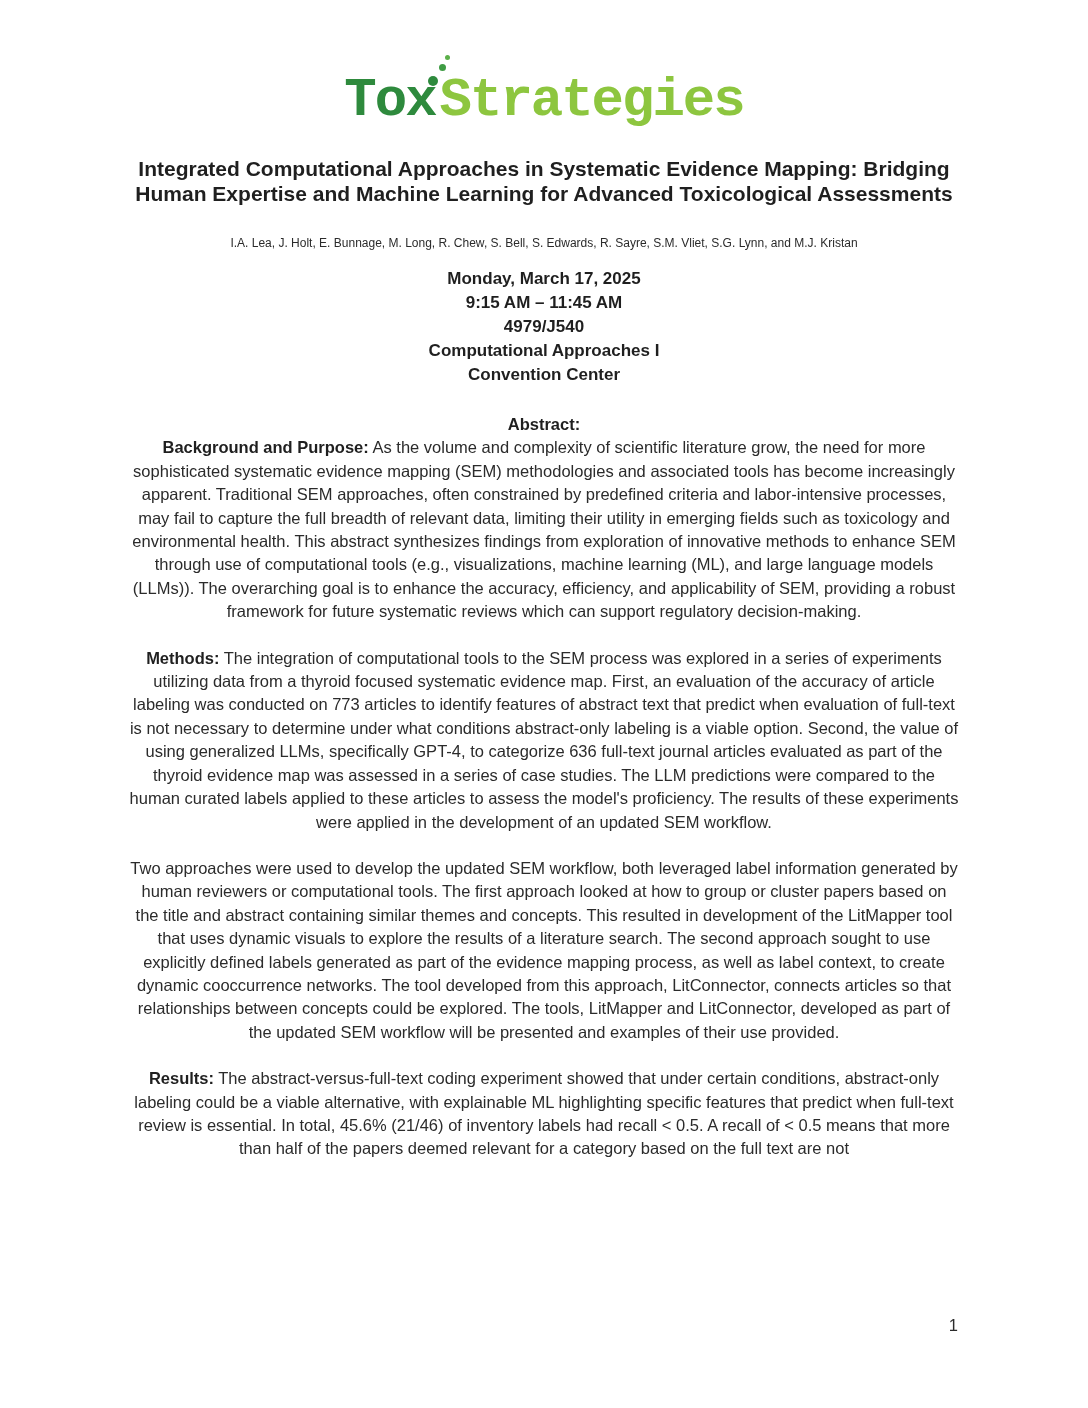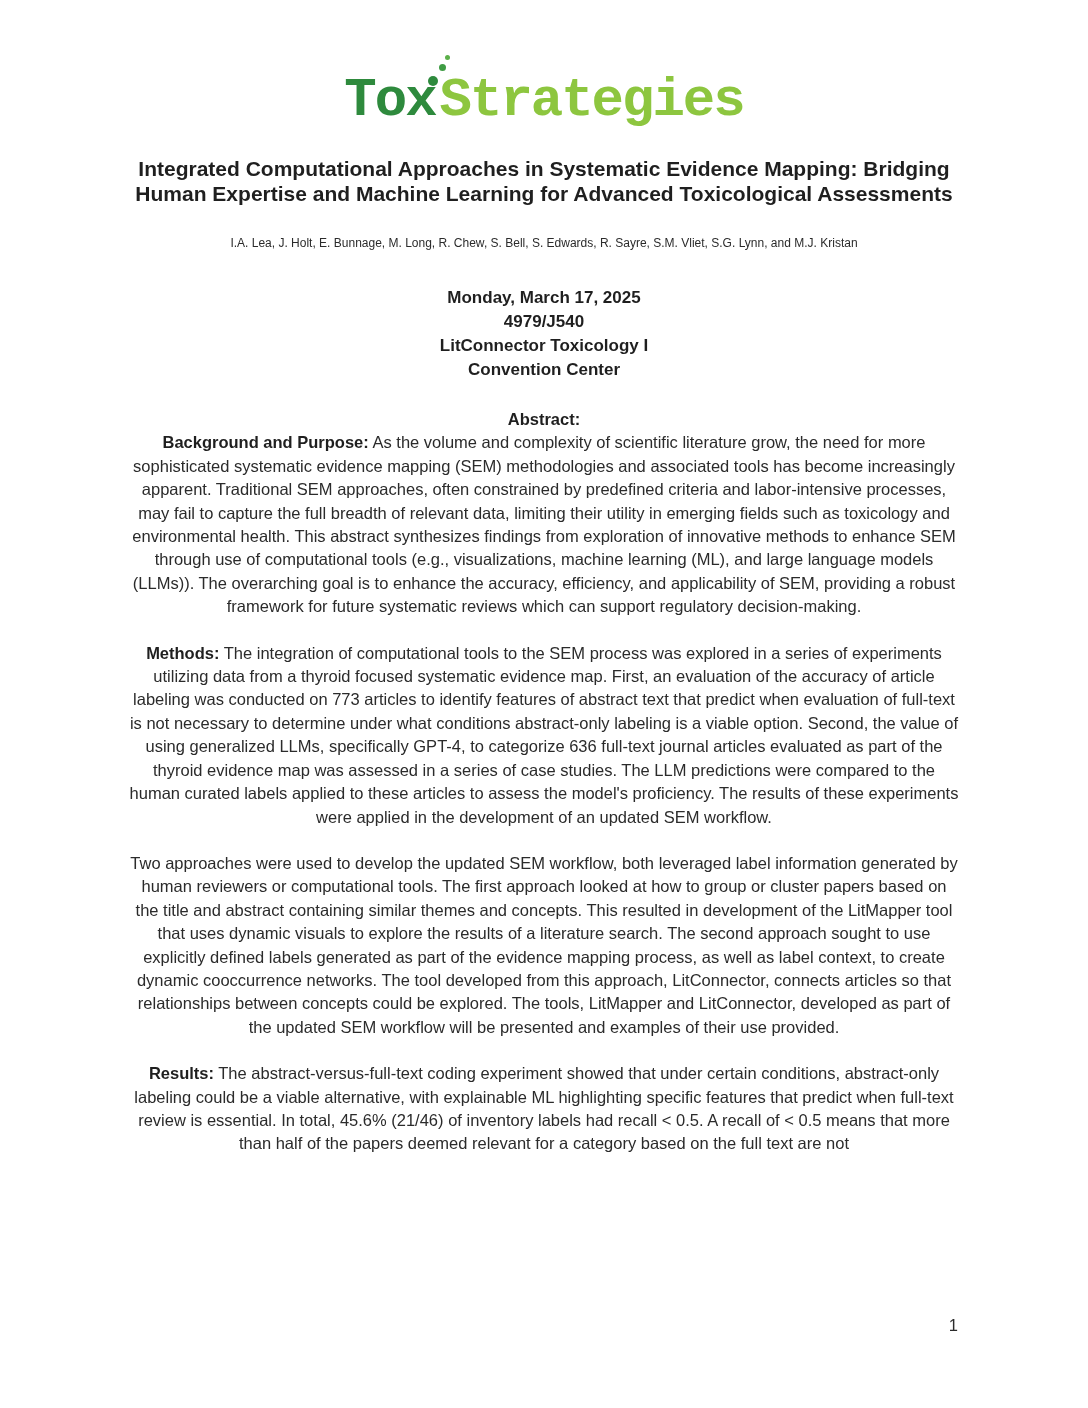--- a/index.html
+++ b/index.html
@@ -42,21 +42,21 @@
   }
   .authors {
     margin: 25px auto 0;
     max-width: 860px;
     text-align: center;
     font-size: 12px;
     line-height: 25px;
     color: #2b2b2b;
   }
   .session {
-    margin-top: 30px;
+    margin-top: 11px;
     text-align: center;
     font-weight: 700;
     font-size: 17px;
     line-height: 24px;
     color: #1f1f1f;
   }
   
   .body-text {
     margin-top: 26px;
     padding: 0 128px;
@@ -89,22 +89,23 @@
     <span class="logo-tox">Tox</span><span class="logo-strat">Strategies</span>
   </div>
 </div>
 
 <div class="doc-title">Integrated Computational Approaches in Systematic Evidence Mapping: Bridging Human Expertise and Machine Learning for Advanced Toxicological Assessments</div>
 
 <div class="authors">I.A. Lea, J. Holt, E. Bunnage, M. Long, R. Chew, S. Bell, S. Edwards, R. Sayre, S.M. Vliet, S.G. Lynn, and M.J. Kristan</div>
 
 <div class="session">
   <div>Monday, March 17, 2025</div>
+  <div>9:15 AM – 11:45 AM</div>
   <div>4979/J540</div>
-  <div>LitConnector Toxicology I</div>
+  <div>Computational Approaches I</div>
   <div>Convention Center</div>
 </div>
 
 <div class="body-text">
   <div class="abstract-heading">Abstract:</div>
   <p class="para"><span class="lead">Background and Purpose:</span><span> As the volume and complexity of scientific literature grow, the need for more sophisticated systematic evidence mapping (SEM) methodologies and associated tools has become increasingly apparent. Traditional SEM approaches, often constrained by predefined criteria and labor-intensive processes, may fail to capture the full breadth of relevant data, limiting their utility in emerging fields such as toxicology and environmental health. This abstract synthesizes findings from exploration of innovative methods to enhance SEM through use of computational tools (e.g., visualizations, machine learning (ML), and large language models (LLMs)). The overarching goal is to enhance the accuracy, efficiency, and applicability of SEM, providing a robust framework for future systematic reviews which can support regulatory decision-making.</span></p>
   <p class="para"><span class="lead">Methods:</span><span> The integration of computational tools to the SEM process was explored in a series of experiments utilizing data from a thyroid focused systematic evidence map. First, an evaluation of the accuracy of article labeling was conducted on 773 articles to identify features of abstract text that predict when evaluation of full-text is not necessary to determine under what conditions abstract-only labeling is a viable option. Second, the value of using generalized LLMs, specifically GPT-4, to categorize 636 full-text journal articles evaluated as part of the thyroid evidence map was assessed in a series of case studies. The LLM predictions were compared to the human curated labels applied to these articles to assess the model's proficiency. The results of these experiments were applied in the development of an updated SEM workflow.</span></p>
   <p class="para"><span>Two approaches were used to develop the updated SEM workflow, both leveraged label information generated by human reviewers or computational tools. The first approach looked at how to group or cluster papers based on the title and abstract containing similar themes and concepts. This resulted in development of the LitMapper tool that uses dynamic visuals to explore the results of a literature search. The second approach sought to use explicitly defined labels generated as part of the evidence mapping process, as well as label context, to create dynamic cooccurrence networks. The tool developed from this approach, LitConnector, connects articles so that relationships between concepts could be explored. The tools, LitMapper and LitConnector, developed as part of the updated SEM workflow will be presented and examples of their use provided.</span></p>
   <p class="para"><span class="lead">Results:</span><span> The abstract-versus-full-text coding experiment showed that under certain conditions, abstract-only labeling could be a viable alternative, with explainable ML highlighting specific features that predict when full-text review is essential. In total, 45.6% (21/46) of inventory labels had recall &lt; 0.5. A recall of &lt; 0.5 means that more than half of the papers deemed relevant for a category based on the full text are not</span></p>
 </div>

